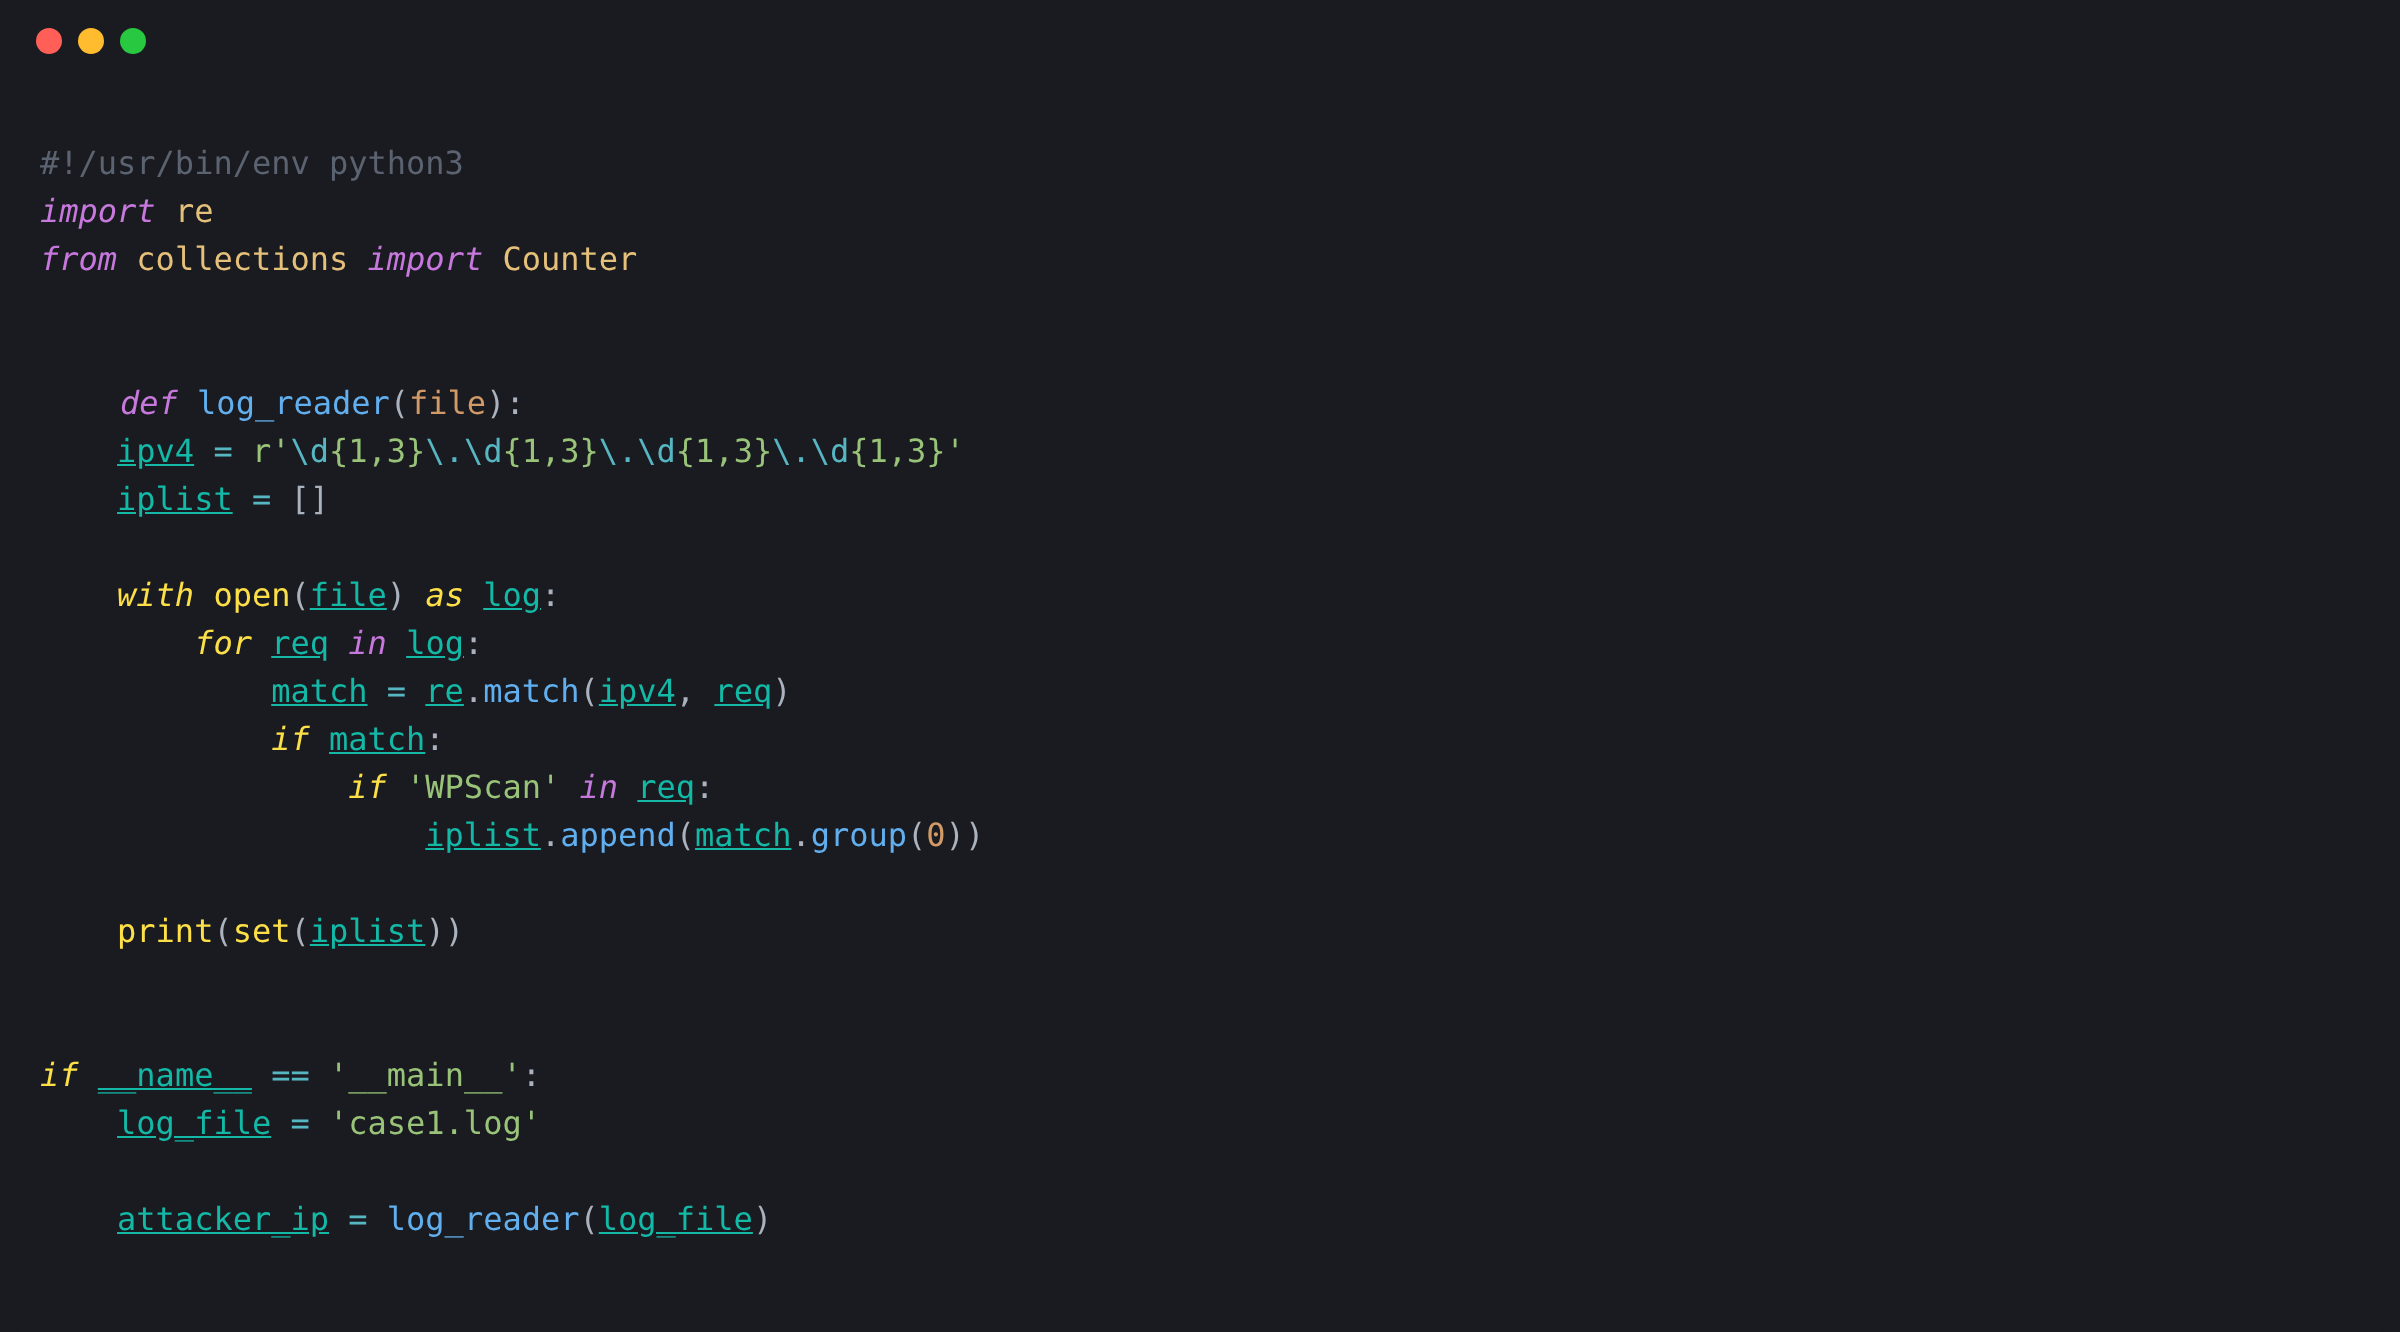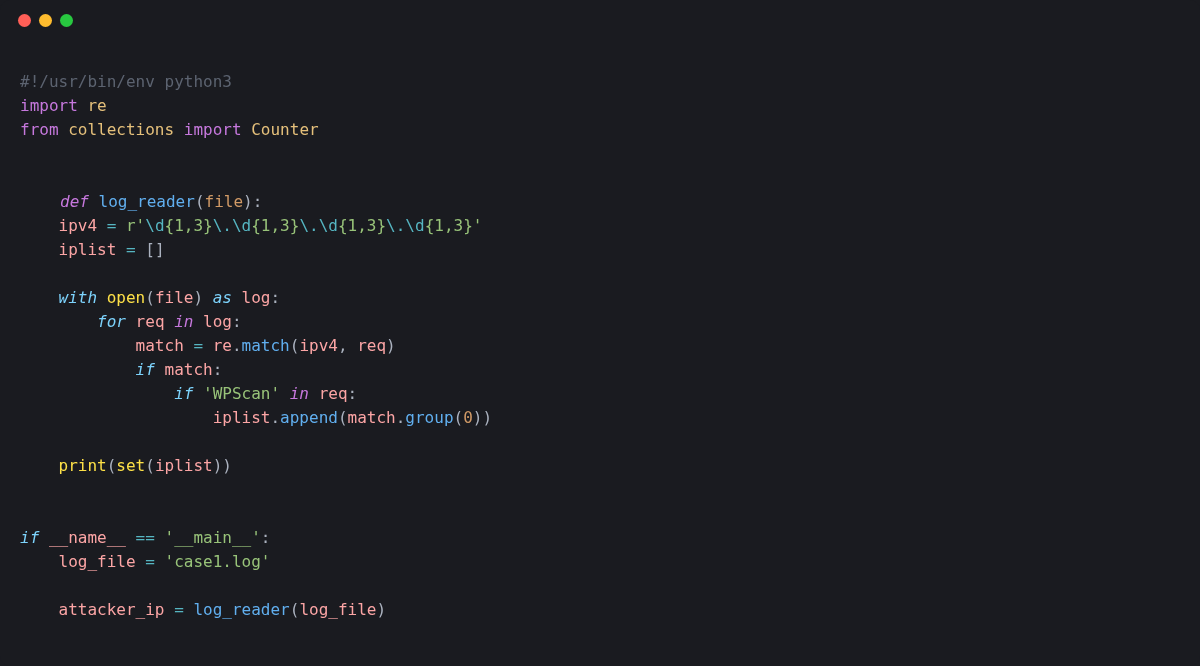--- a/index.html
+++ b/index.html
@@ -45,26 +45,26 @@
     line-height: 24px;
     white-space: pre;
     color: #c5c8c6;
   }
   .line {
     display: block;
     min-height: 24px;
   }
   .comment { color: #5c6370; }
   .keyword-def { color: #c678dd; font-style: italic; margin-left: 40px; }
-  .keyword-import { color: #c678dd; }
-  .keyword-cf { color: #7dd3fc; font-style: italic; }
+  .keyword-import { color: #c678dd; font-style: italic; }
+  .keyword-cf { color: #fde047; font-style: italic; }
   .keyword-op { color: #c678dd; font-style: italic; }
   .funcdef { color: #61afef; }
   .param { color: #d19a66; }
-  .var { color: #fca5a5; }
+  .var { color: #14b8a6; text-decoration: underline; }
   .punct { color: #abb2bf; }
   .op { color: #56b6c2; }
   .string { color: #98c379; }
   .string-esc { color: #56b6c2; }
   .num { color: #d19a66; }
   .builtin { color: #fde047; }
   .module { color: #e5c07b; }
   .call { color: #61afef; }
   .text { color: #abb2bf; }
 </style>

